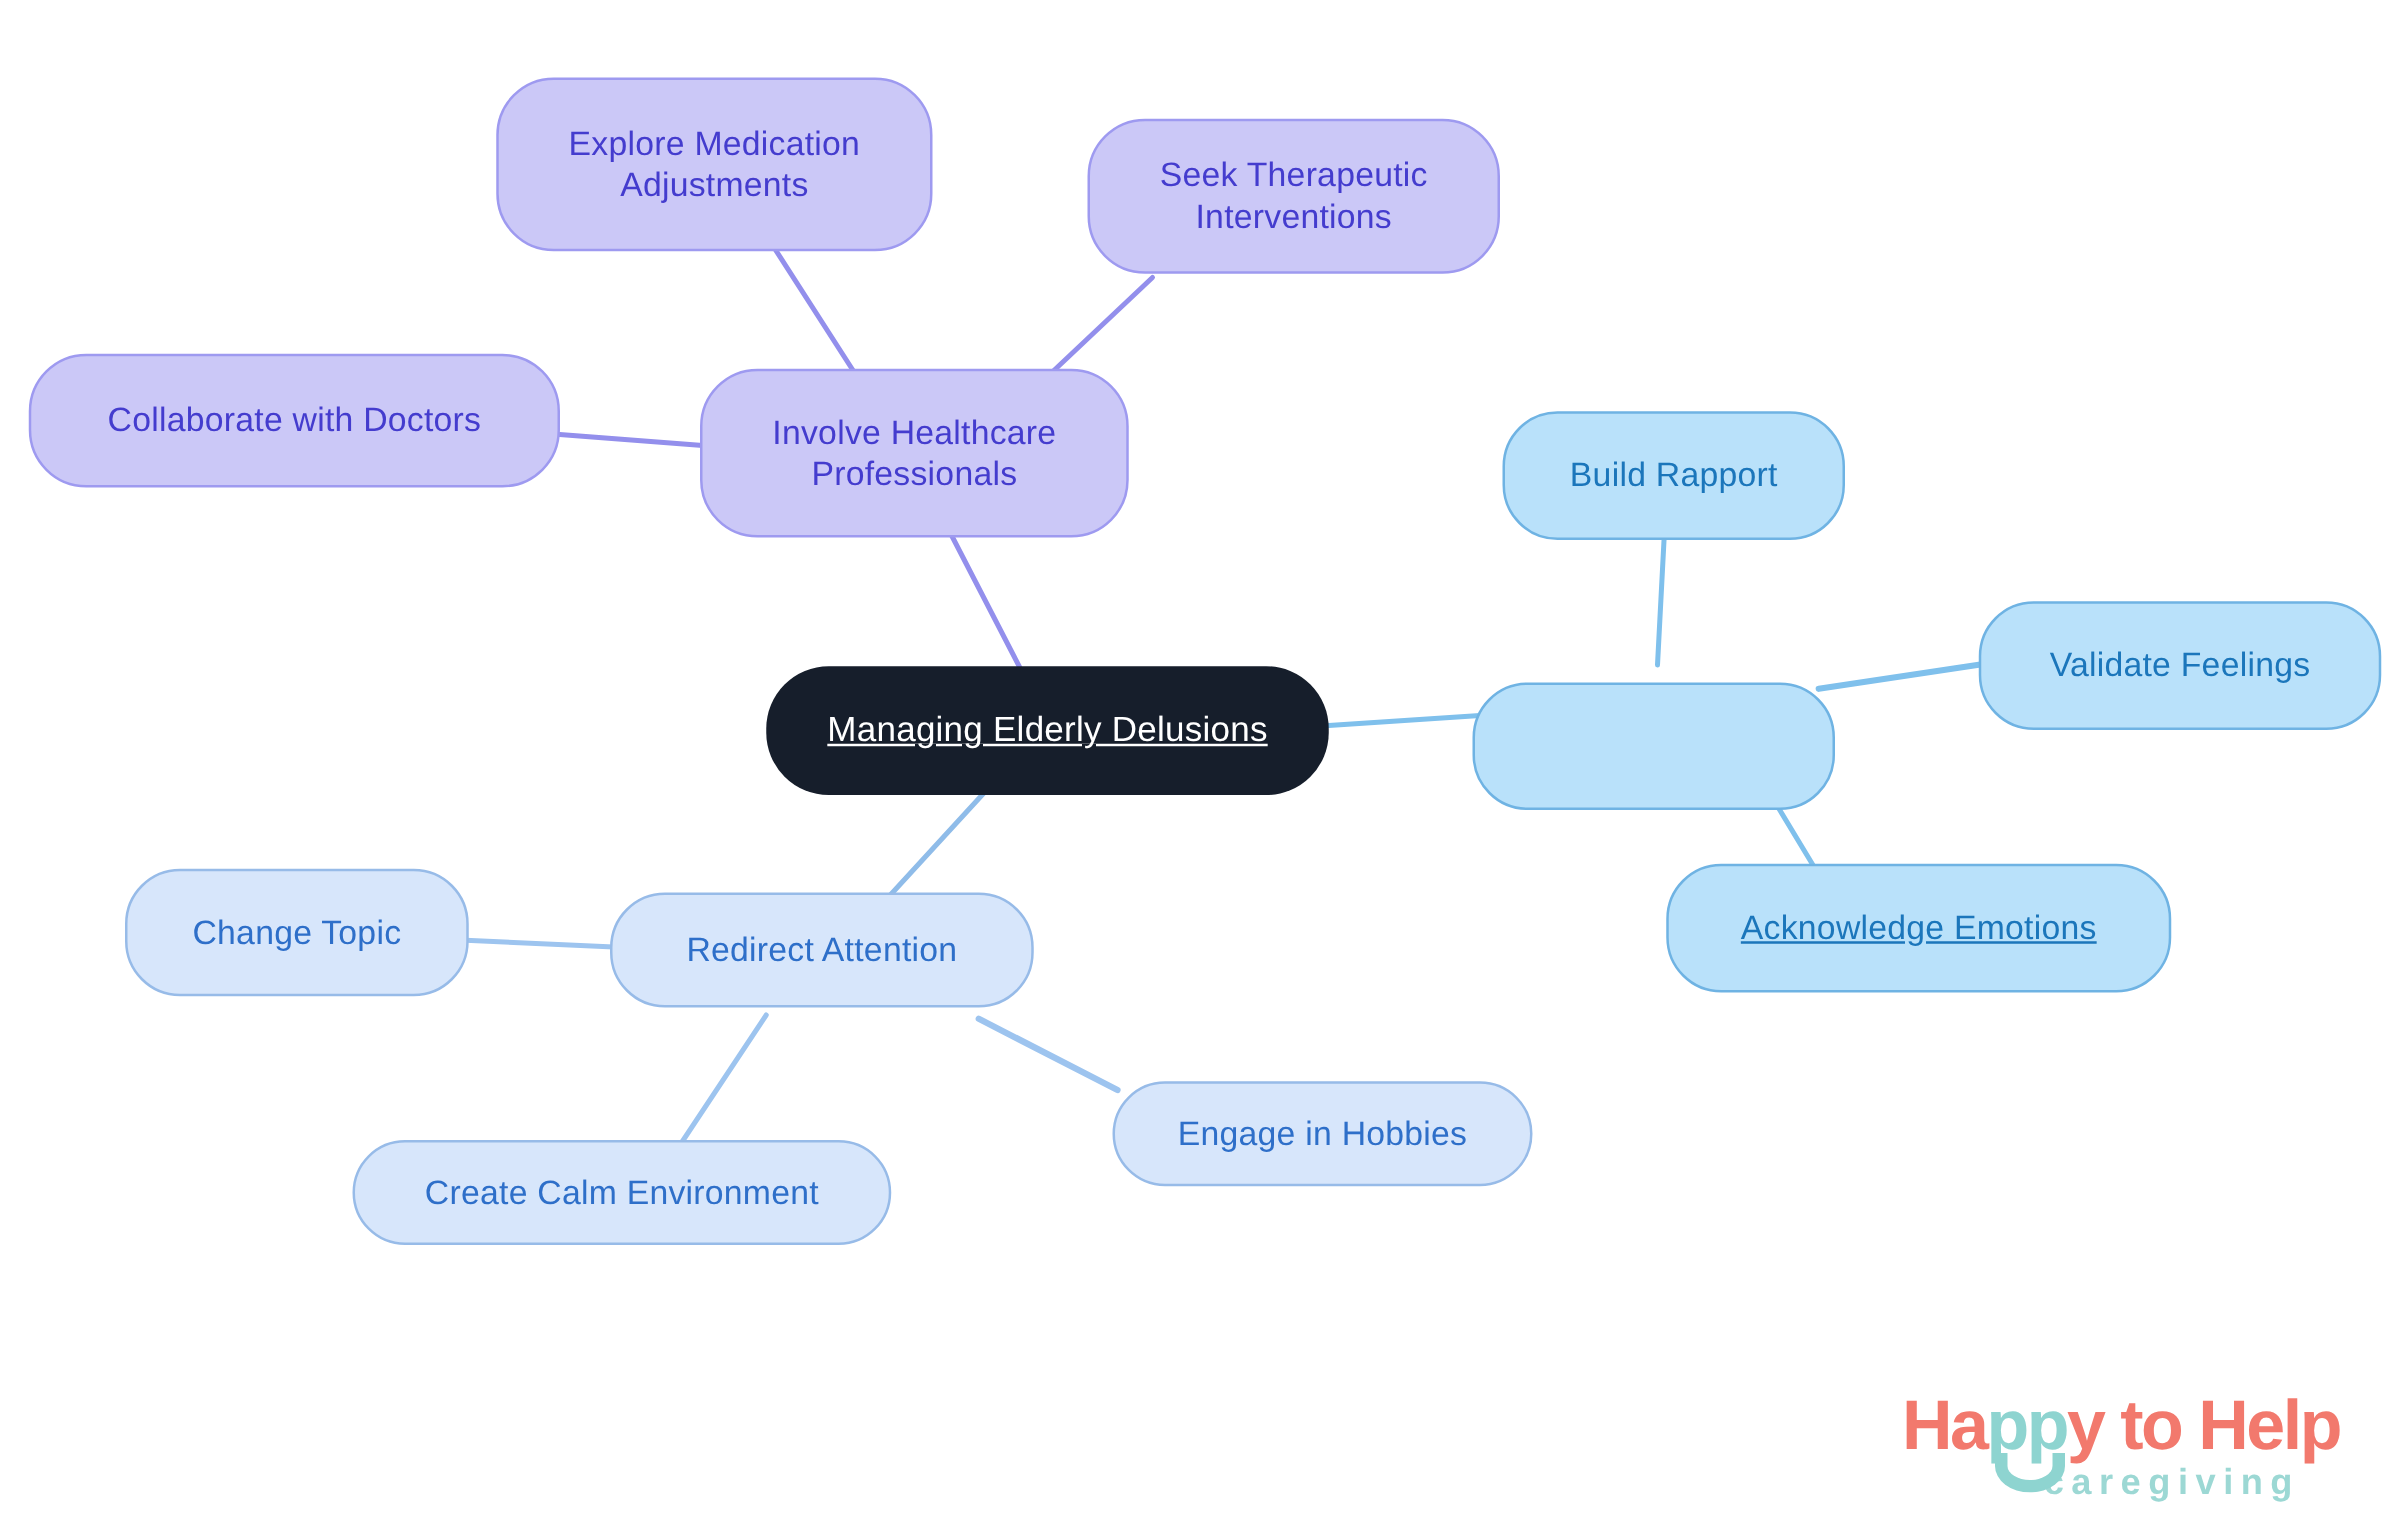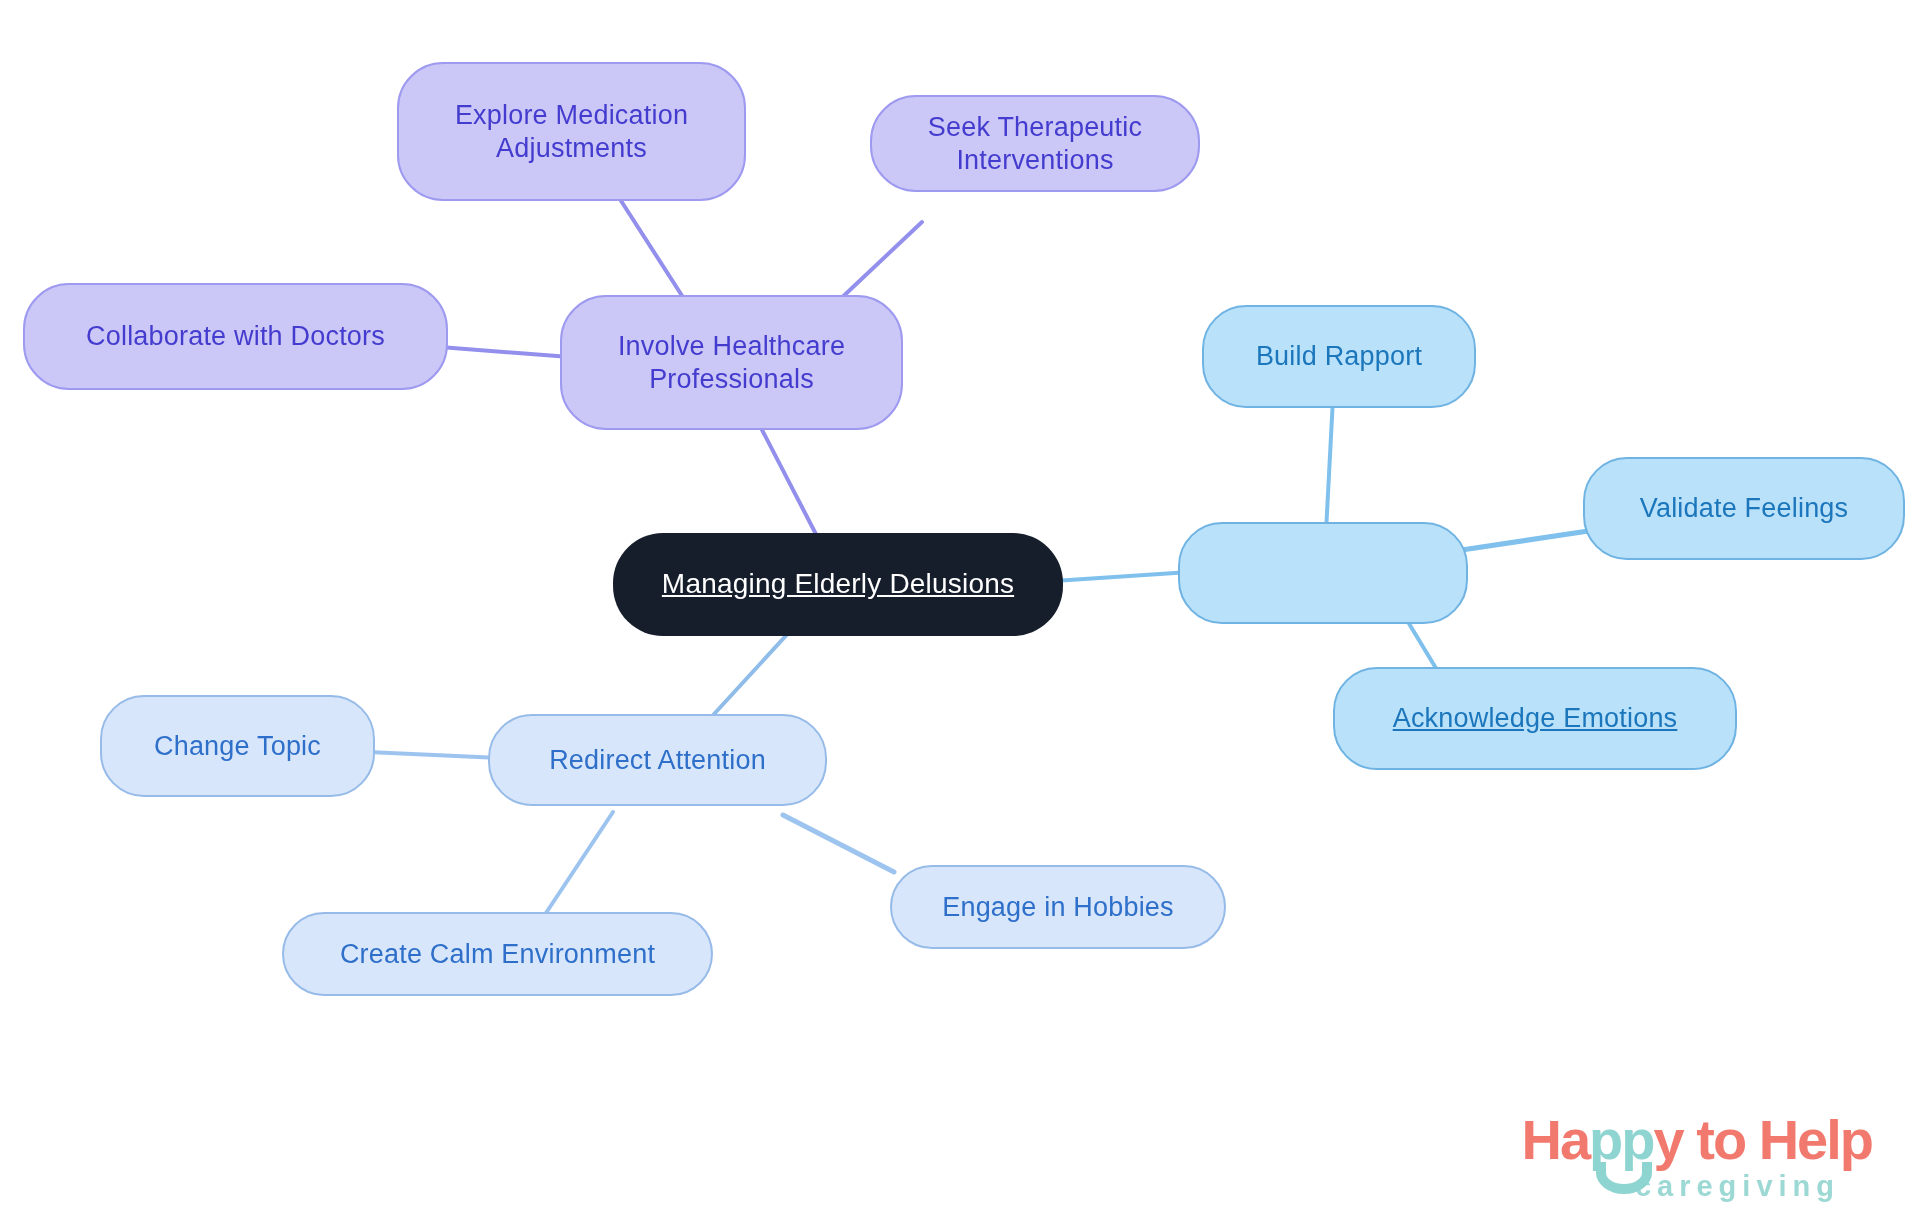--- a/index.html
+++ b/index.html
@@ -13,21 +13,21 @@
     text-align:center;box-sizing:border-box;padding:0 28px;line-height:1.22;
     font-size:27px;letter-spacing:.2px;cursor:default;
   }
   .node-central{
     background:#161e2b;color:#ffffff;border-radius:50px;font-size:28px;
   }
   .theme-purple{
     background:#cbc8f7;border:2px solid #9e9af0;color:#443cce;border-radius:46px;
   }
   .theme-blue{
-    background:#b9e1fa;border:2px solid #6fb3e3;color:#1b76bb;border-radius:44px;
+    background:#b9e1fa;border:2px solid #6fb3e3;color:#1b76bb;border-radius:44px;margin-top:24px;
   }
   .theme-lightblue{
     background:#d7e6fb;border:2px solid #97bbe8;color:#2e6fc9;border-radius:44px;
   }
   
   .logo{position:absolute;right:48px;bottom:14px;text-align:right;line-height:1;}
   .logo-word{
     display:inline-block;position:relative;font-size:56px;font-weight:bold;
     letter-spacing:-2px;color:#f2796d;white-space:pre;
   }
@@ -65,21 +65,21 @@
   <div class="node node-central" style="left:613px;top:533px;width:450px;height:103px;text-decoration:underline;">
     <span>Managing Elderly Delusions</span>
   </div>
 
   <div class="node theme-purple" style="left:560px;top:295px;width:343px;height:135px;">
     <span>Involve Healthcare Professionals</span>
   </div>
   <div class="node theme-purple" style="left:397px;top:62px;width:349px;height:139px;">
     <span>Explore Medication Adjustments</span>
   </div>
-  <div class="node theme-purple" style="left:870px;top:95px;width:330px;height:97px;">
+  <div class="node theme-purple" style="left:870px;top:95px;width:330px;height:124px;">
     <span>Seek Therapeutic Interventions</span>
   </div>
   <div class="node theme-purple" style="left:23px;top:283px;width:425px;height:107px;">
     <span>Collaborate with Doctors</span>
   </div>
 
   <div class="node theme-blue" style="left:1178px;top:522px;width:290px;height:102px;">
     <span></span>
   </div>
   <div class="node theme-blue" style="left:1202px;top:305px;width:274px;height:103px;">

